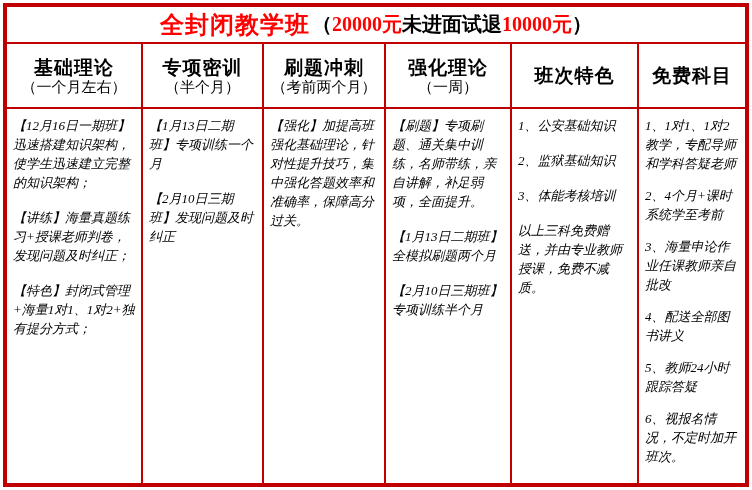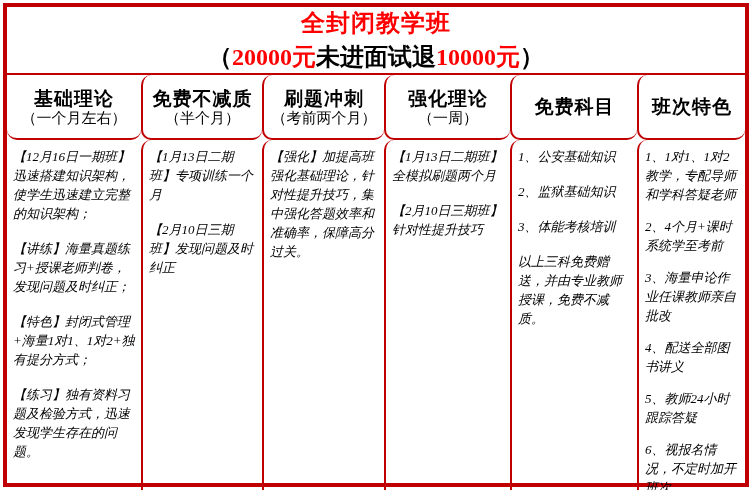--- a/index.html
+++ b/index.html
@@ -17,48 +17,47 @@
     border: 4px solid #c00000;
     display: flex;
     flex-direction: column;
     background: #ffffff;
   }
   
   .banner {
     height: 82px;
     border-bottom: 2px solid #c00000;
     display: flex;
-    flex-direction: column;
+    flex-direction: row;
     align-items: center;
     justify-content: center;
     gap: 2px;
   }
   .banner-line1 {
     font-size: 24px;
     font-weight: bold;
     color: #ff0000;
     letter-spacing: 1px;
   }
   .banner-line2 {
-    font-size: 24px;
+    font-size: 20px;
     font-weight: bold;
     color: #000000;
   }
   .banner-line2 .price { color: #ff0000; }
   
   .table {
     flex: 1;
     display: grid;
     grid-template-columns: 134px 121px 122px 126px 127px auto;
     grid-template-rows: 65px auto;
   }
   .cell {
     border-left: 2px solid #c00000;
     overflow: hidden;
-    border-radius: 10px;
   }
   .cell.first { border-left: none; }
   .head {
     border-bottom: 2px solid #c00000;
     display: flex;
     flex-direction: column;
     align-items: center;
     justify-content: center;
     text-align: center;
   }
@@ -95,56 +94,56 @@
     <div class="banner-line2"><span>（</span><span class="price">20000元</span><span>未进面试退</span><span class="price">10000元</span><span>）</span></div>
   </div>
 
   <div class="table">
 
     <div class="cell head first">
       <div class="h-title">基础理论</div>
       <div class="h-sub">（一个月左右）</div>
     </div>
     <div class="cell head">
-      <div class="h-title">免费不减质</div>
+      <div class="h-title">专项密训</div>
       <div class="h-sub">（半个月）</div>
     </div>
     <div class="cell head">
       <div class="h-title">刷题冲刺</div>
       <div class="h-sub">（考前两个月）</div>
     </div>
     <div class="cell head">
       <div class="h-title">强化理论</div>
       <div class="h-sub">（一周）</div>
     </div>
     <div class="cell head">
-      <div class="h-title">免费科目</div>
+      <div class="h-title">班次特色</div>
       <div class="h-sub"></div>
     </div>
     <div class="cell head">
-      <div class="h-title">班次特色</div>
+      <div class="h-title">免费科目</div>
       <div class="h-sub"></div>
     </div>
 
     <div class="cell bodycell first">
       <p>【12月16日一期班】迅速搭建知识架构，使学生迅速建立完整的知识架构；</p>
       <p>【讲练】海量真题练习+授课老师判卷，发现问题及时纠正；</p>
       <p>【特色】封闭式管理+海量1对1、1对2+独有提分方式；</p>
-      <p>【练习】独有资料习题及检验方式，迅速发现学生存在的问题。</p>
     </div>
     <div class="cell bodycell">
       <p>【1月13日二期班】专项训练一个月</p>
       <p>【2月10日三期班】发现问题及时纠正</p>
     </div>
     <div class="cell bodycell">
       <p>【强化】加提高班强化基础理论，针对性提升技巧，集中强化答题效率和准确率，保障高分过关。</p>
     </div>
     <div class="cell bodycell">
+      <p>【刷题】专项刷题、通关集中训练，名师带练，亲自讲解，补足弱项，全面提升。</p>
       <p>【1月13日二期班】全模拟刷题两个月</p>
-      <p>【2月10日三期班】针对性提升技巧</p>
+      <p>【2月10日三期班】专项训练半个月</p>
     </div>
     <div class="cell bodycell">
       <p>1、公安基础知识</p>
       <p>2、监狱基础知识</p>
       <p>3、体能考核培训</p>
       <p>以上三科免费赠送，并由专业教师授课，免费不减质。</p>
     </div>
     <div class="cell bodycell tight">
       <p>1、1对1、1对2教学，专配导师和学科答疑老师</p>
       <p>2、4个月+课时系统学至考前</p>

